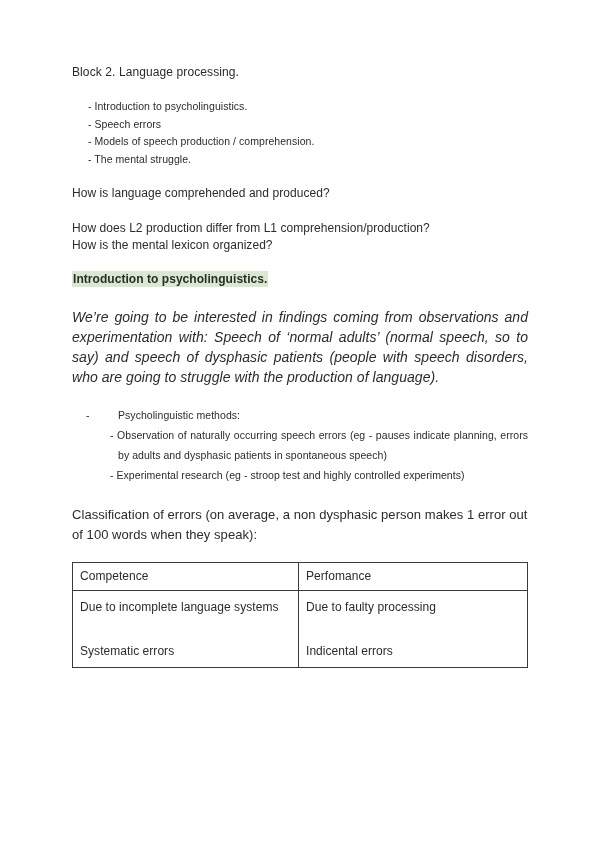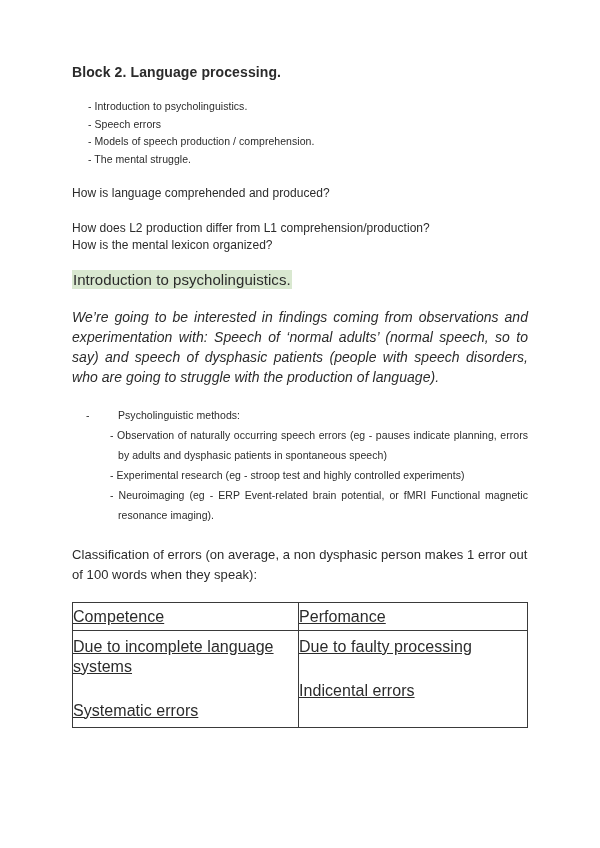--- a/index.html
+++ b/index.html
@@ -24,22 +24,22 @@
     background: #ffffff;
   }
   .content {
     position: absolute;
     left: 72px;
     top: 64px;
     width: 456px;
   }
 
   .doc-title {
-    font-size: 14px;
-    font-weight: bold;
+    font-size: 12px;
+    font-weight: normal;
     line-height: 17px;
     letter-spacing: 0.1px;
     margin: 0 0 17px 0;
   }
 
   .toc-list {
     margin: 0 0 17px 16px;
   }
   .toc-line {
     font-size: 10.5px;
@@ -55,24 +55,25 @@
     font-size: 12px;
     line-height: 17.5px;
     letter-spacing: 0.05px;
     white-space: nowrap;
   }
   .q-gap {
     height: 17px;
   }
 
   .section-heading {
-    font-size: 15px;
+    font-size: 12px;
     line-height: 15px;
     letter-spacing: 0.05px;
     margin: 0 0 20px 0;
+    font-weight: bold;
   }
   .hl {
     background: #d9e8d0;
     padding: 1px 1px 1px 1px;
   }
 
   .body-para {
     font-size: 14px;
     line-height: 20px;
     text-align: justify;
@@ -122,25 +123,24 @@
   }
 
   table.errors-table {
     border-collapse: collapse;
     width: 455px;
     table-layout: fixed;
     margin: 0;
   }
   table.errors-table td {
     border: 1.3px solid #3a3a3a;
-    font-size: 16px;
+    font-size: 12px;
     letter-spacing: 0.05px;
     vertical-align: top;
-    padding: 6px 0 6px 0;
-    text-decoration: underline;
+    padding: 6px 0 6px 7px;
   }
   table.errors-table col.c1 { width: 226px; }
   table.errors-table col.c2 { width: 229px; }
   .cell-head { height: 15px; line-height: 15px; }
   .cell-line { line-height: 20px; }
   .cell-line + .cell-line { margin-top: 24px; }
 </style>
 </head>
 <body>
 
@@ -167,21 +167,20 @@
 
     <div class="body-para">We’re going to be interested in findings coming from observations and experimentation with: Speech of ‘normal adults’ (normal speech, so to say) and speech of dysphasic patients (people with speech disorders, who are going to struggle with the production of language).</div>
 
     <div class="methods">
       <div class="method-top">
         <span class="dash">-</span><span>Psycholinguistic methods:</span>
       </div>
       <div class="sub-list">
         <div class="sub-item"><span>-</span> <b>Observation</b><span> of naturally occurring speech errors (eg - pauses indicate planning, errors by adults and dysphasic patients in spontaneous speech)</span></div>
         <div class="sub-item"><span>-</span> <b>Experimental research</b><span> (eg - stroop test and highly controlled experiments)</span></div>
-        <div class="sub-item"><span>-</span> <b>Neuroimaging</b><span> (eg - ERP Event-related brain potential, or fMRI Functional magnetic resonance imaging).</span></div>
       </div>
     </div>
 
     <div class="class-para">Classification of errors (on average, a non dysphasic person makes 1 error out of 100 words when they speak):</div>
 
     <table class="errors-table">
       <colgroup>
           <col class="c1">
           <col class="c2">
         </colgroup>

